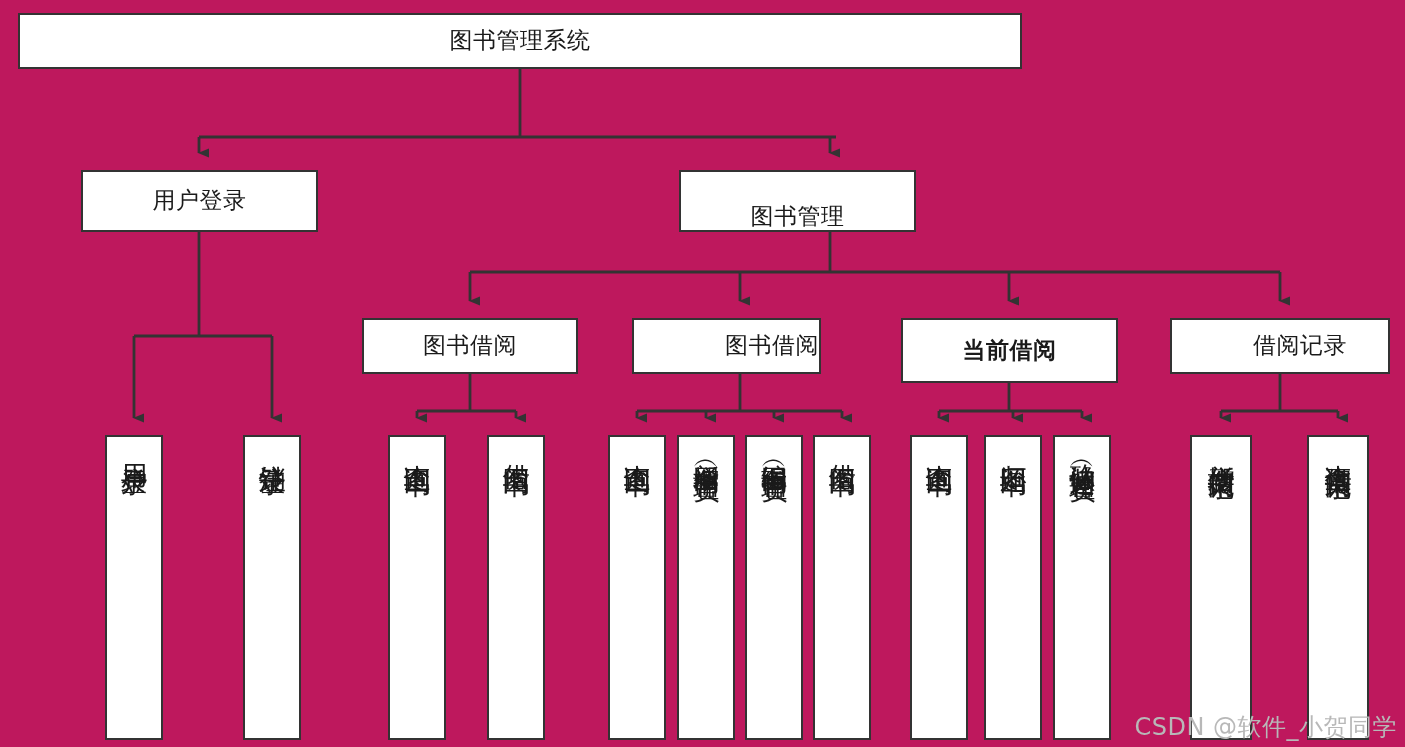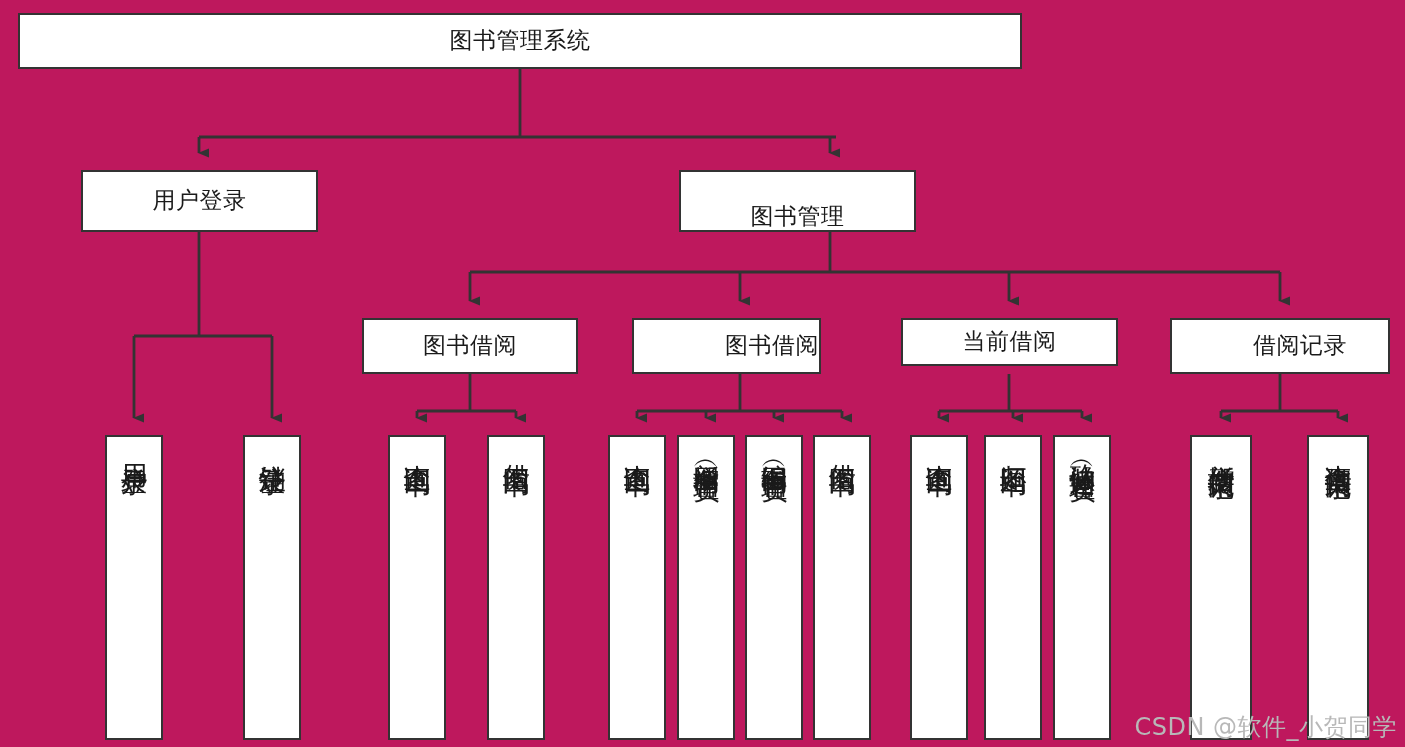--- a/index.html
+++ b/index.html
@@ -137,21 +137,21 @@
   <div class="node horiz" id="node-l2-1" style="left: 679px; top: 170px; width: 237px; height: 62px; align-items: flex-end;">
     <span class="label">图书管理</span>
   </div>
 
   <div class="node horiz" id="node-l3-0" style="left: 362px; top: 318px; width: 216px; height: 56px;">
     <span class="label">图书借阅</span>
   </div>
   <div class="node horiz" id="node-l3-1" style="left: 632px; top: 318px; width: 189px; height: 56px; justify-content: flex-end;">
     <span class="label">图书借阅</span>
   </div>
-  <div class="node horiz" id="node-l3-2" style="left: 901px; top: 318px; width: 217px; height: 48px;">
+  <div class="node horiz" id="node-l3-2" style="left: 901px; top: 318px; width: 217px; height: 65px; font-weight: bold;">
     <span class="label">当前借阅</span>
   </div>
   <div class="node horiz" id="node-l3-3" style="left: 1170px; top: 318px; width: 220px; height: 56px; padding-left: 40px;">
     <span class="label">借阅记录</span>
   </div>
 
   <div class="node vert" id="node-leaf-0" style="left: 105px; top: 435px; width: 58px; height: 305px;">
     <span class="label">用户登录</span>
   </div>
   <div class="node vert" id="node-leaf-1" style="left: 243px; top: 435px; width: 58px; height: 305px;">

